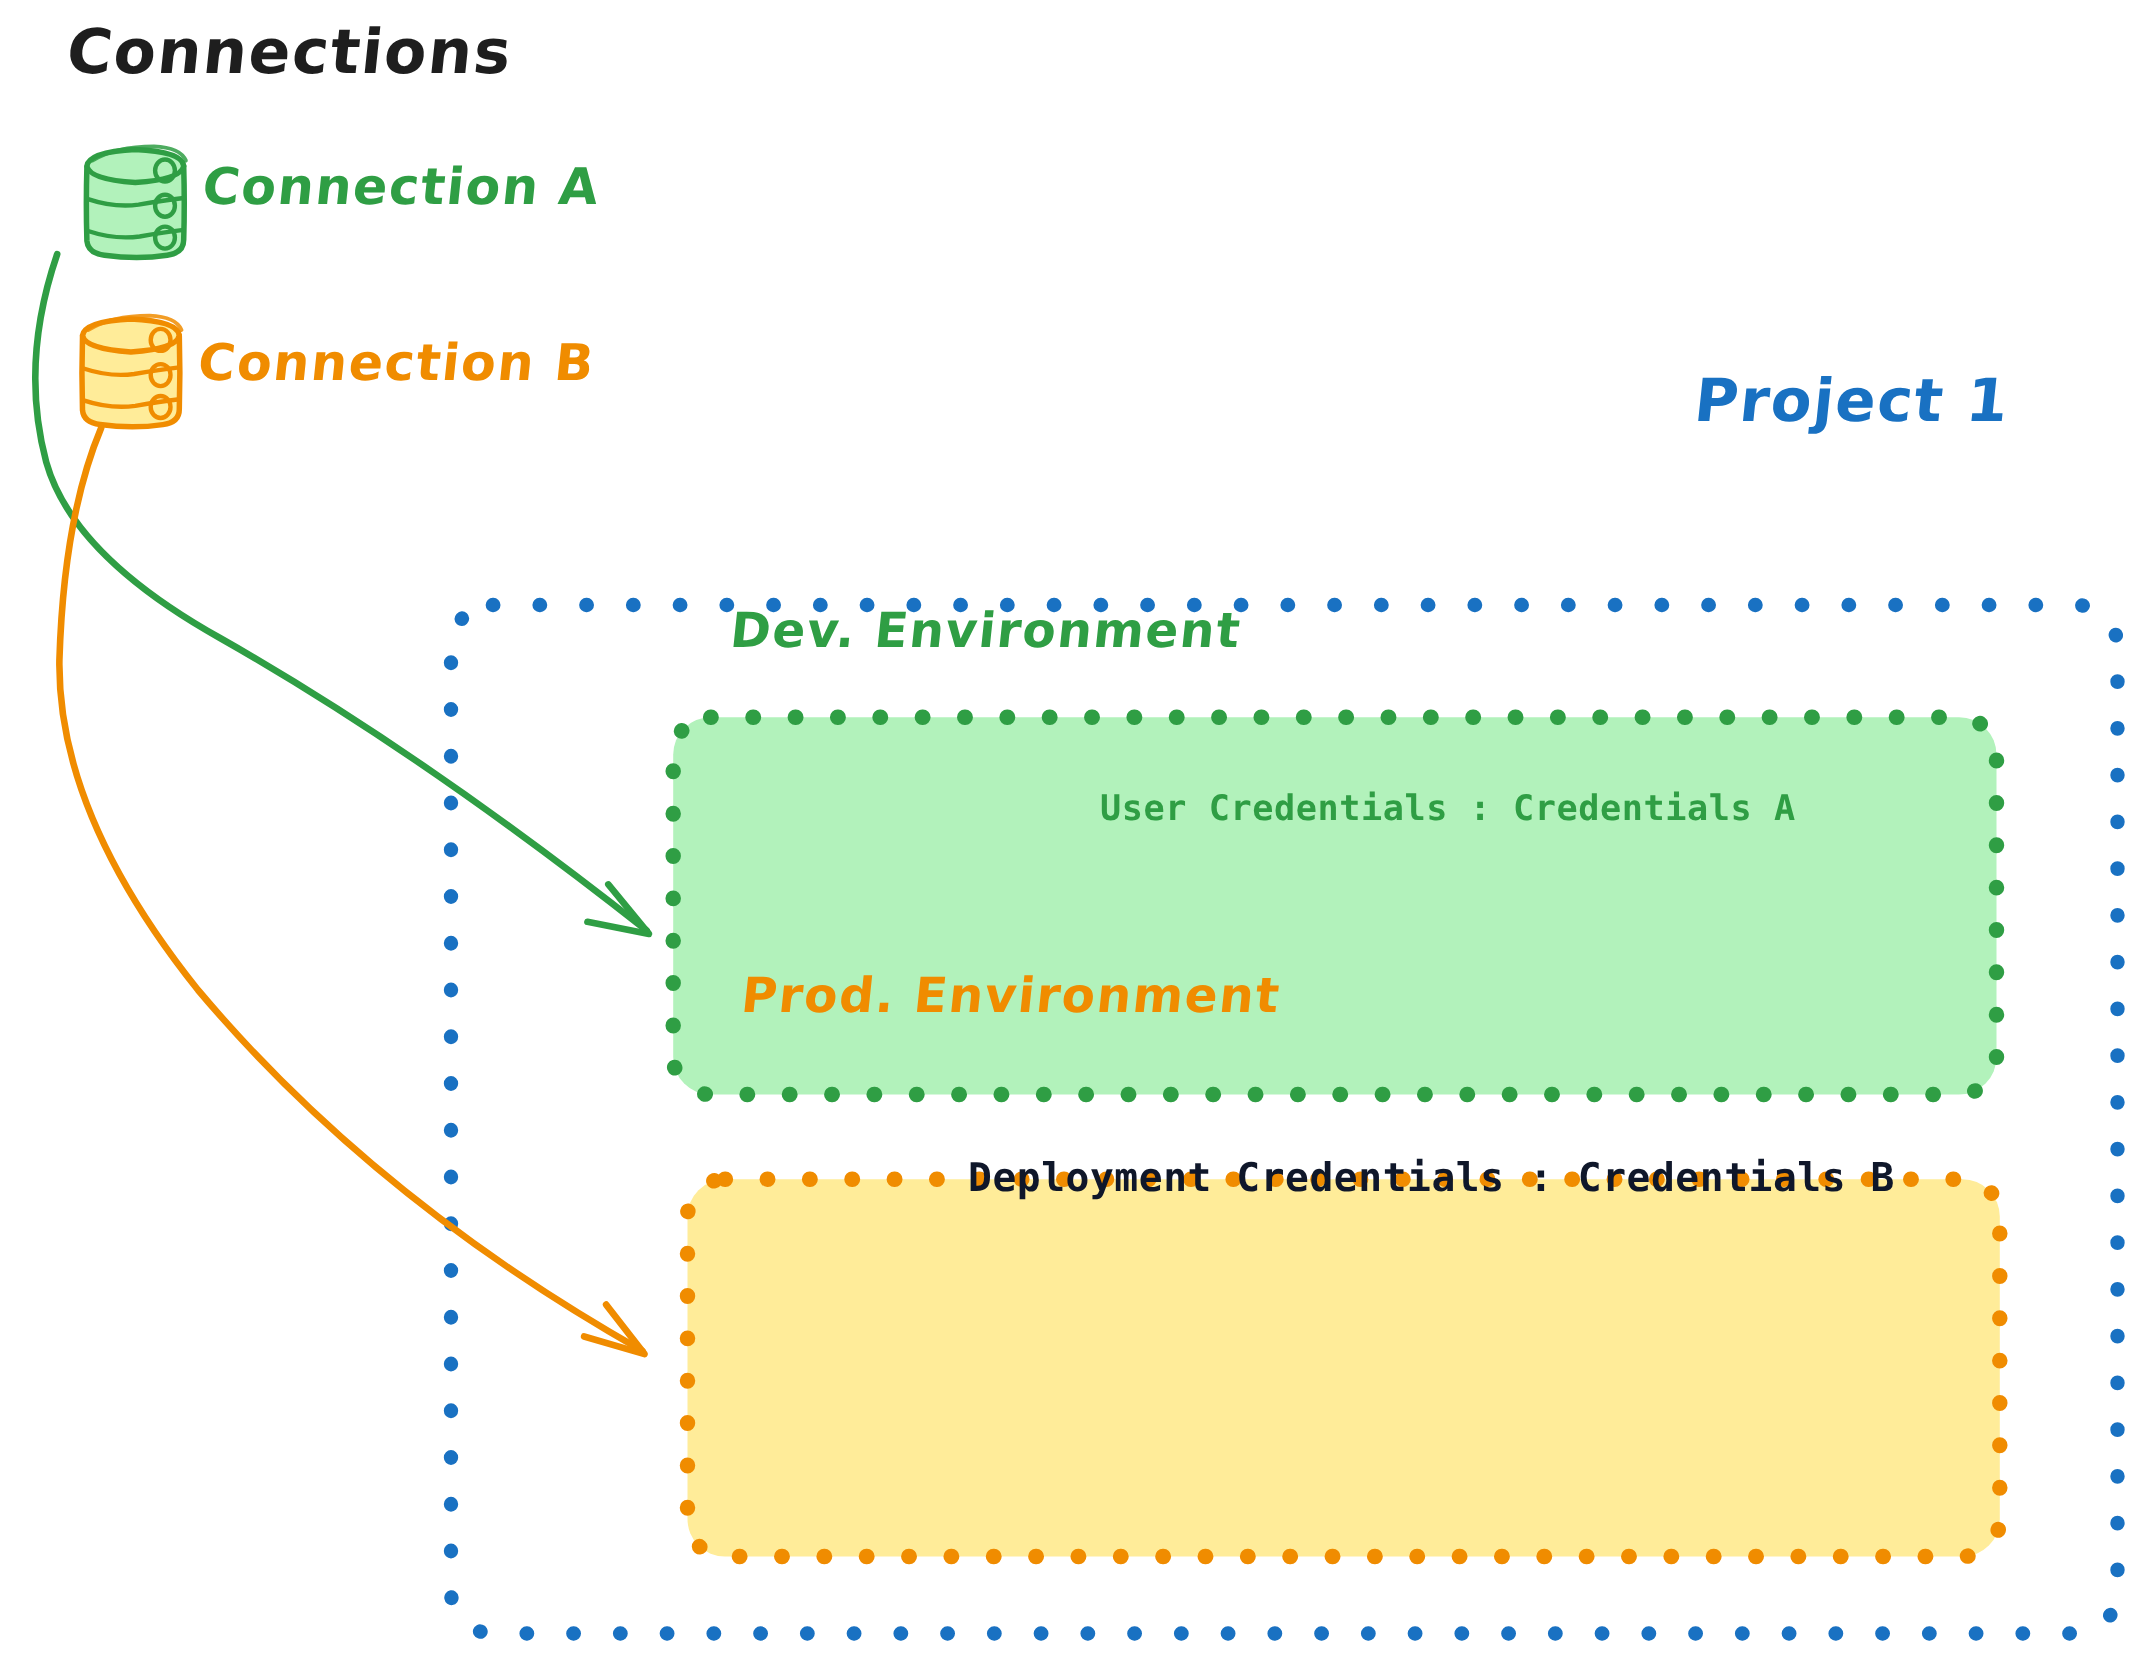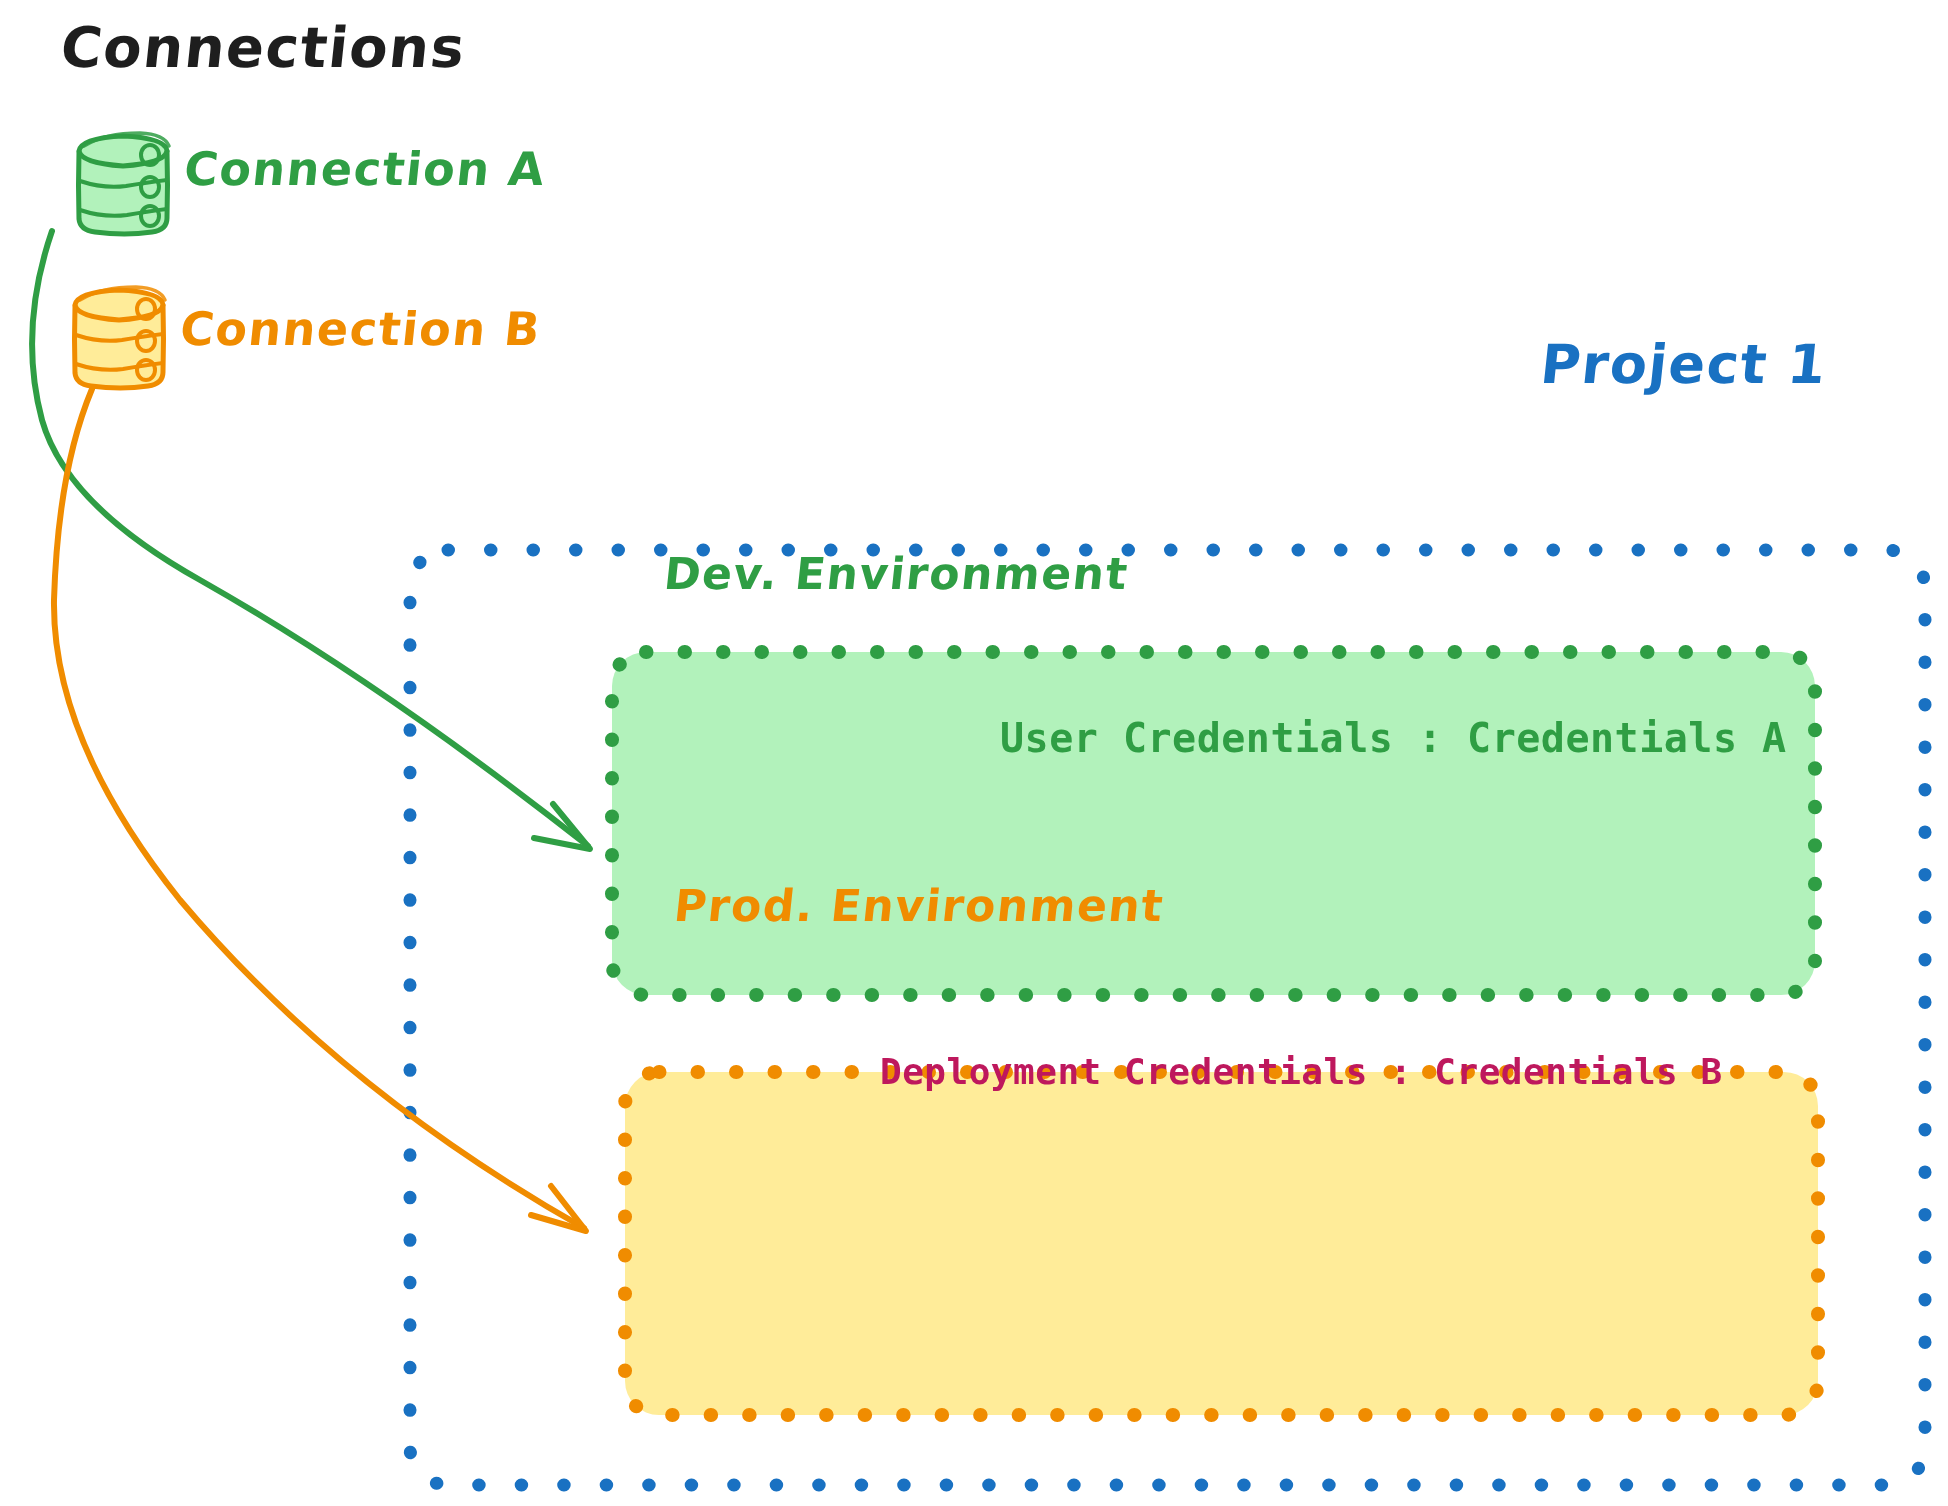--- a/index.html
+++ b/index.html
@@ -70,34 +70,34 @@
   }
   #label-dev-env {
     left: 662px;
     top: 552px;
     font-size: 44px;
     color: #2f9e44;
   }
   #label-dev-credentials {
     left: 1000px;
     top: 718px;
-    font-size: 40px;
+    font-size: 32px;
     color: #2f9e44;
   }
   #label-prod-env {
     left: 672px;
     top: 884px;
     font-size: 44px;
     color: #f08c00;
   }
   #label-prod-credentials {
     left: 880px;
     top: 1054px;
     font-size: 36px;
-    color: #be185d;
+    color: #0f172a;
   }
 </style>
 </head>
 <body>
 
 <div id="canvas">
 
   <svg id="sketch" viewBox="0 0 1948 1506">
 
     <g>

